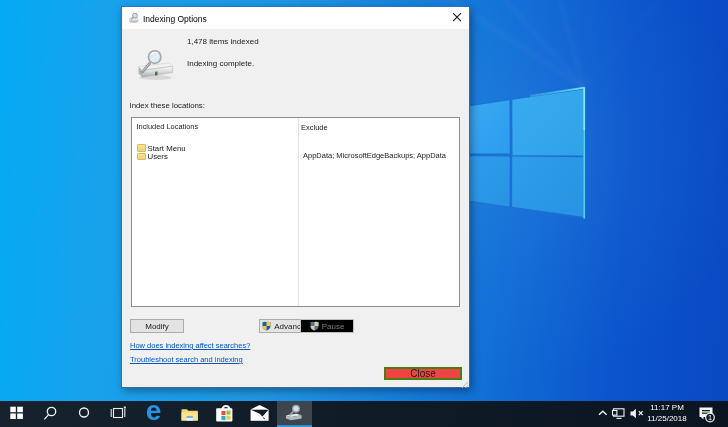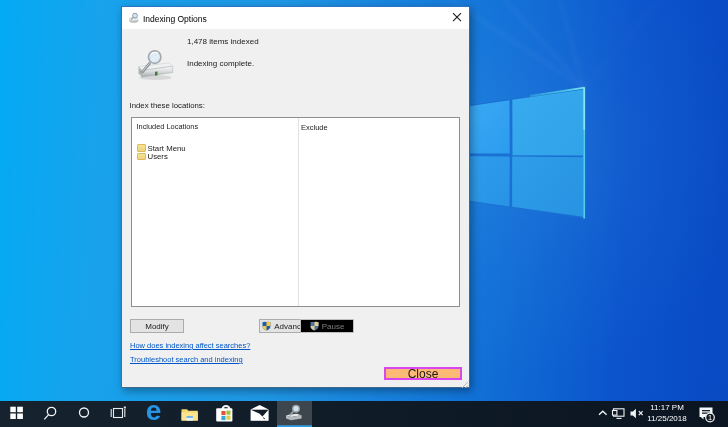--- a/index.html
+++ b/index.html
@@ -15,21 +15,21 @@
 #dlg { position:absolute; left:121px; top:6px; width:349px; height:382px; background:#f0f0f0; border:1px solid #2a74c8; border-right-color:#44678c; border-bottom-color:#44678c; box-shadow:2px 3px 8px rgba(0,0,0,0.35); }
 #titlebar { position:absolute; left:0; top:0; width:347px; height:22px; background:#fff;padding-left:8px; }
 #title { position:absolute; left:21px; top:6.5px; font-size:8.5px; color:#000; }
 
 .dtext { position:absolute; font-size:8px; color:#1a1a1a; white-space:nowrap; }
 #listbox { position:absolute; left:9px; top:110px; width:329px; height:190px; background:#fff; border:1px solid #8a8f94; overflow:hidden; }
 #coldiv { position:absolute; left:166px; top:0; width:1px; height:188px; background:#e2e2e2; }
 .btn { position:absolute; height:14px; width:54px; background:#e3e3e3; border:1px solid #acacac; font-size:8px; color:#1a1a1a; display:flex; align-items:center; justify-content:center; }
 .btn.dis { background:#000000; border-color:#bfbfbf; color:#7f7f7f; }
 .link { position:absolute; font-size:7.5px; color:#0057c8; text-decoration:underline; }
-#closebtn { position:absolute; left:262px; top:360px; width:78px; height:13px; background:#fdba74; border:2px solid #d946ef; font-size:12px; color:#1a1a1a; display:flex; align-items:center; justify-content:center; }
+#closebtn { position:absolute; left:262px; top:360px; width:78px; height:13px; background:#ef4444; border:2px solid #4d7c0f; font-size:10px; color:#1a1a1a; display:flex; align-items:center; justify-content:center; }
 .folder { position:absolute; width:8.5px; height:7.5px; background:linear-gradient(#f6e494,#eed17b); border:1px solid #dcba5e; border-radius:1px; }
 </style>
 </head>
 <body>
 <div id="stage">
   <div id="desktop"></div>
   <svg id="winlogo" width="728" height="427" style="position:absolute;left:0;top:0" viewBox="0 0 728 427">
     <defs>
       <linearGradient id="gUL" x1="445" y1="100" x2="512" y2="158" gradientUnits="userSpaceOnUse">
         <stop offset="0" stop-color="#3eacf4"></stop>
@@ -204,20 +204,21 @@
     <div class="dtext" style="left:65px; top:52px;">Indexing complete.</div>
     <div class="dtext" style="left:7.5px; top:94px; font-size:7.8px;text-align:right;">Index these locations:</div>
     <div id="listbox">
       <div id="coldiv"></div>
       <div class="dtext" style="left:4.5px; top:4px; font-size:7.4px;">Included Locations</div>
       <div class="dtext" style="left:169px; top:5px; font-size:7.5px;">Exclude</div>
       <div class="folder" style="left:5px; top:26px;"></div>
       <div class="dtext" style="left:15.5px; top:25.5px; font-size:7.8px;">Start Menu</div>
       <div class="folder" style="left:5px; top:34.5px;"></div>
       <div class="dtext" style="left:15.5px; top:34px; font-size:7.8px;">Users</div>
+      <div class="dtext" style="left:171px; top:33px; font-size:7.5px;">AppData; MicrosoftEdgeBackups; AppData</div>
     </div>
     <div class="btn" style="left:8px; top:312px;">Modify</div>
     <div class="btn" style="left:93px; top:312px;margin-left:44px;"><svg width="9" height="10" viewBox="0 0 9 10" style="margin-right:3px">
           <path d="M0.5 1.2 Q2.5 0.2 4.5 1 Q6.5 0.2 8.5 1.2 L8.5 5 Q8.5 8 4.5 9.6 Q0.5 8 0.5 5 Z" fill="#1f5da8"></path>
           <path d="M4.5 1 Q6.5 0.2 8.5 1.2 L8.5 5 L4.5 5 Z" fill="#f5c84c"></path>
           <path d="M0.5 5 L4.5 5 L4.5 9.6 Q0.5 8 0.5 5 Z" fill="#f5c84c"></path>
         </svg>Advanced</div>
     <div class="btn dis" style="left:178px; top:312px;"><svg width="9" height="10" viewBox="0 0 9 10" style="margin-right:3px">
           <path d="M0.5 1.2 Q2.5 0.2 4.5 1 Q6.5 0.2 8.5 1.2 L8.5 5 Q8.5 8 4.5 9.6 Q0.5 8 0.5 5 Z" fill="#55719f"></path>
           <path d="M4.5 1 Q6.5 0.2 8.5 1.2 L8.5 5 L4.5 5 Z" fill="#ddd092"></path>

